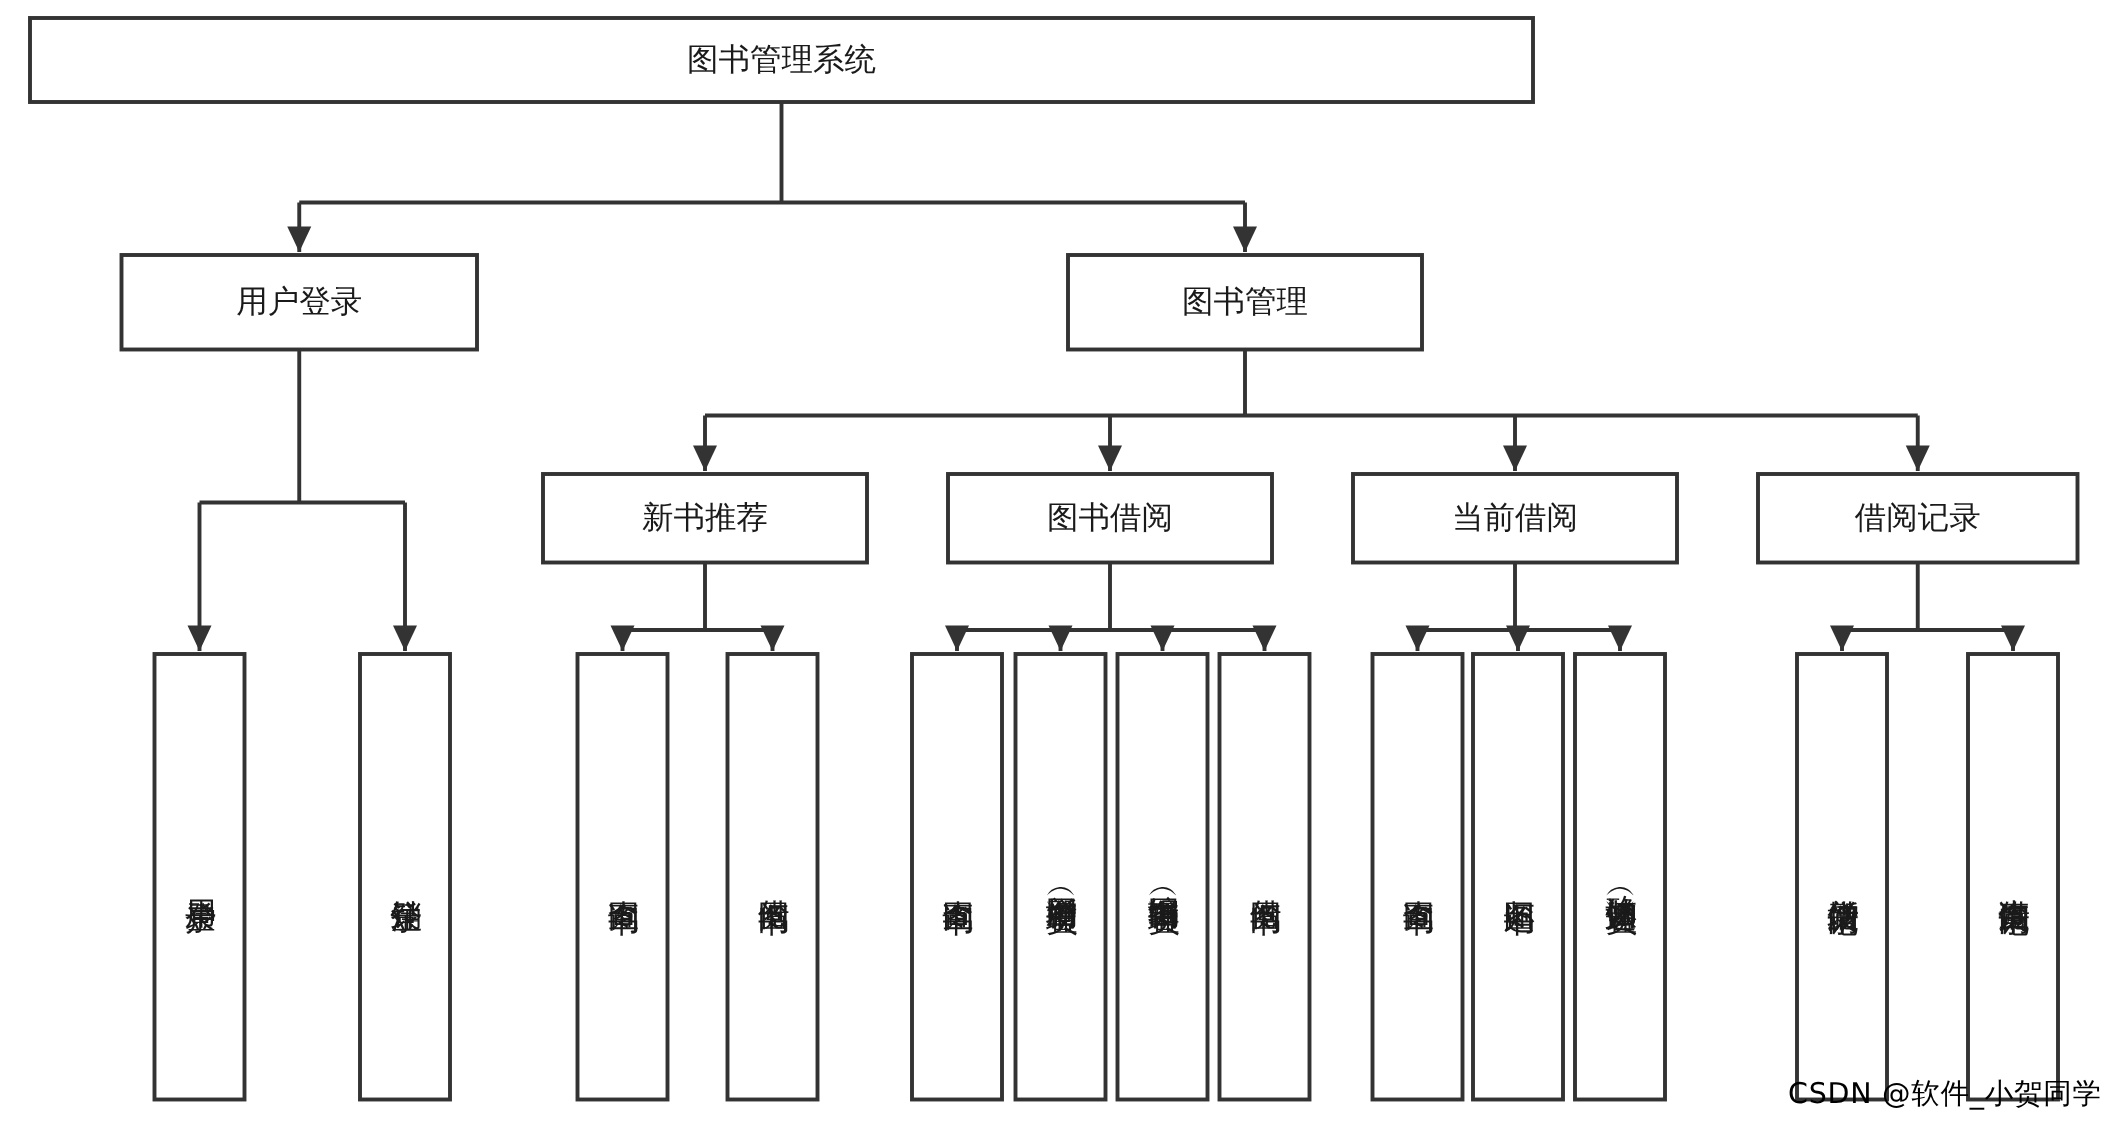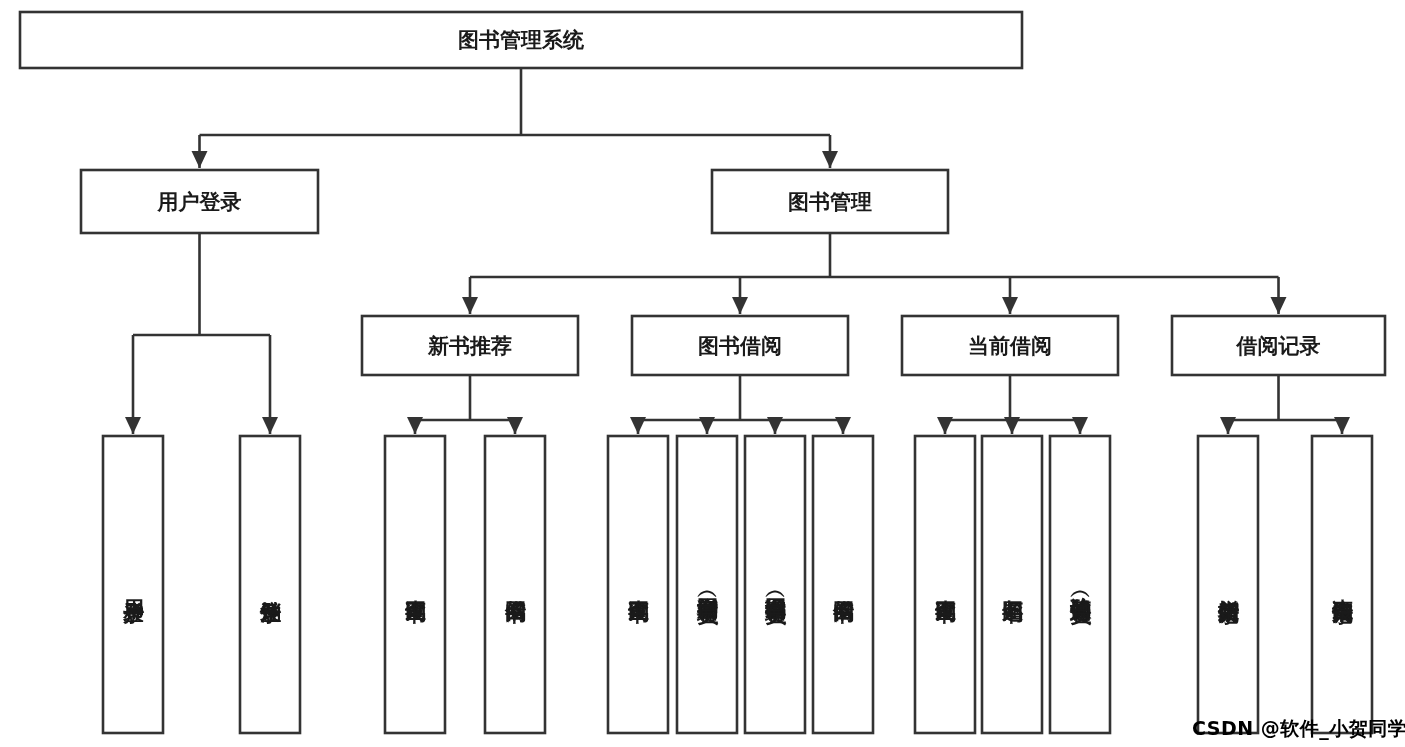--- a/index.html
+++ b/index.html
@@ -11,21 +11,20 @@
     width: 1405px;
     height: 747px;
     font-family: "DejaVu Sans", "Liberation Sans", sans-serif;
     overflow: hidden;
   }
   #diagram-root {
     position: relative;
     width: 1405px;
     height: 542px;
     background: #ffffff;
-    font-weight: bold;
   }
   svg#tree-svg {
     position: absolute;
     left: 0;
     top: 0;
     width: 1405px;
     height: 747px;
   }
   .node-box {
     fill: #ffffff;

